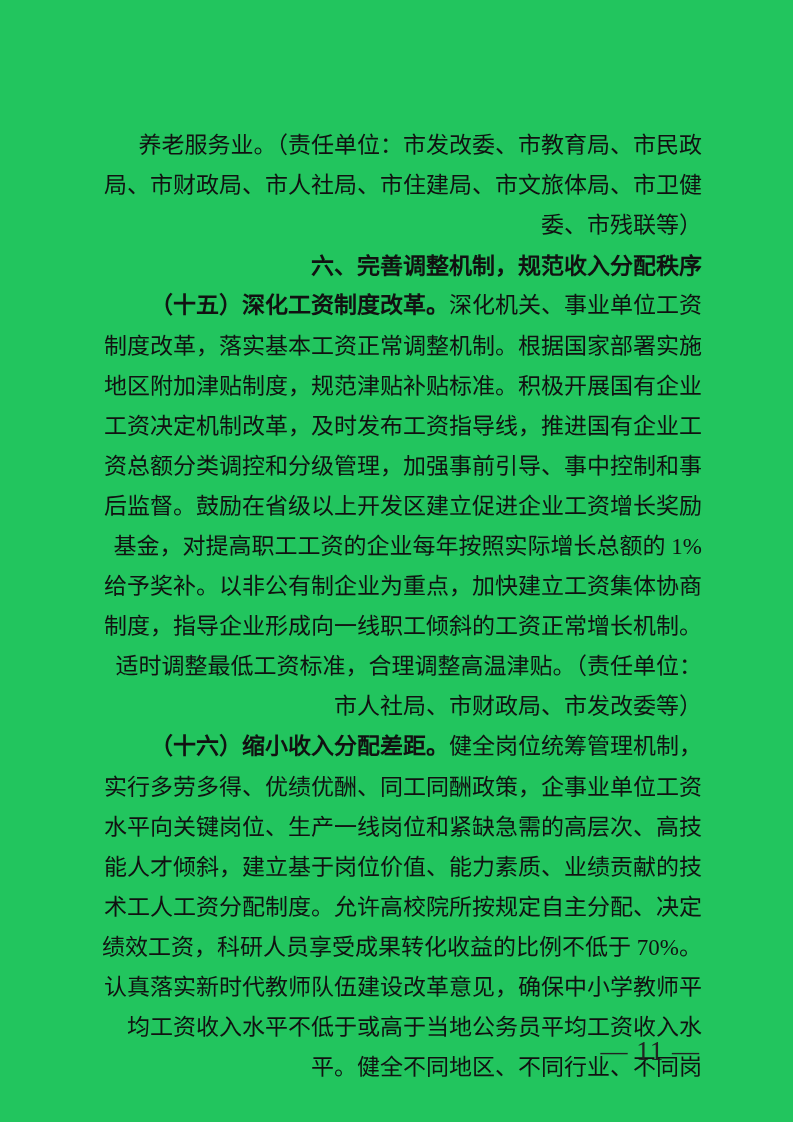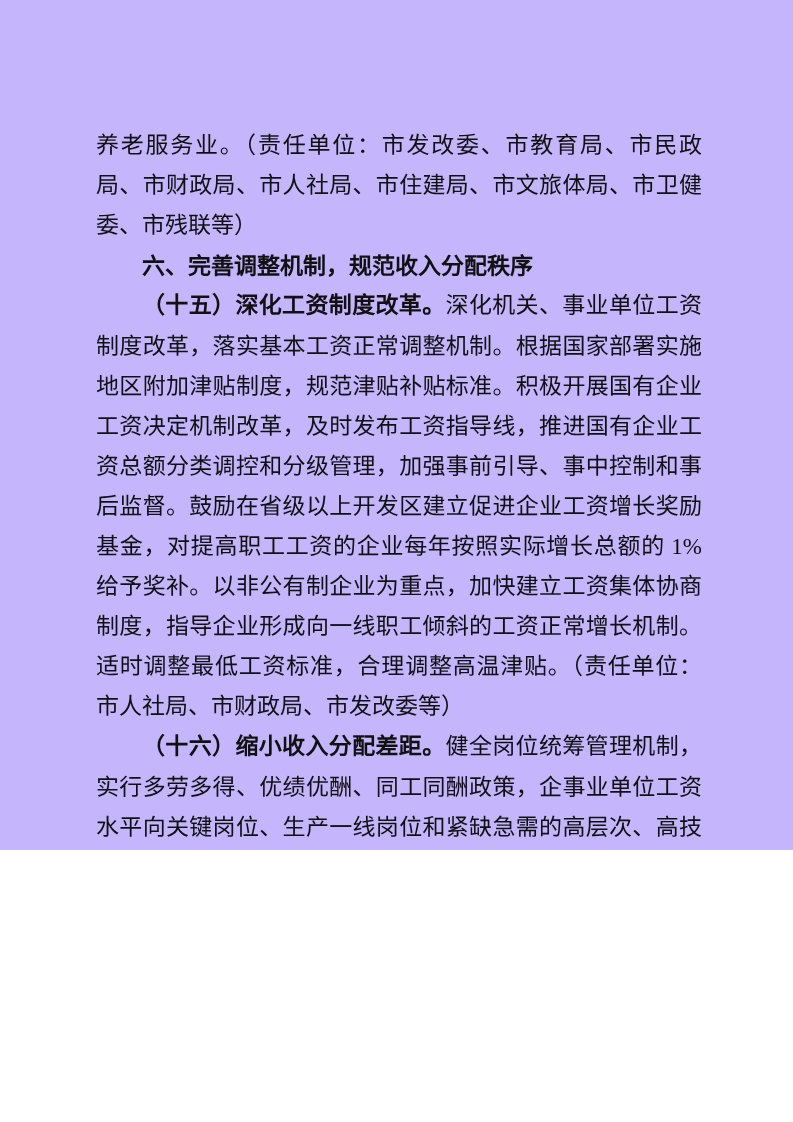--- a/index.html
+++ b/index.html
@@ -3,38 +3,39 @@
 <meta charset="utf-8">
 <style>
   html, body {
     margin: 0;
     padding: 0;
     background: #ffffff;
   }
   .page {
     position: relative;
     width: 793px;
-    height: 850px;
-    background: #c4b5fd;
+    height: 1122px;
+    background: #22c55e;
     color: #111111;
     font-family: "Liberation Serif", "DejaVu Serif", serif;
     overflow: hidden;
   }
   .content {
     position: absolute;
     left: 96px;
     top: 126px;
     width: 606px;
     font-size: 23px;
     line-height: 40px;
     text-align: justify;
     text-justify: inter-character;
   }
   .content p {
     margin: 0;
+    text-align: right;
   }
   .para-indent {
     text-indent: 2em;
   }
   .section-heading {
     margin: 0;
     font-family: "Liberation Sans", "DejaVu Sans", sans-serif;
     font-weight: bold;
     font-size: 23px;
     line-height: 40px;

